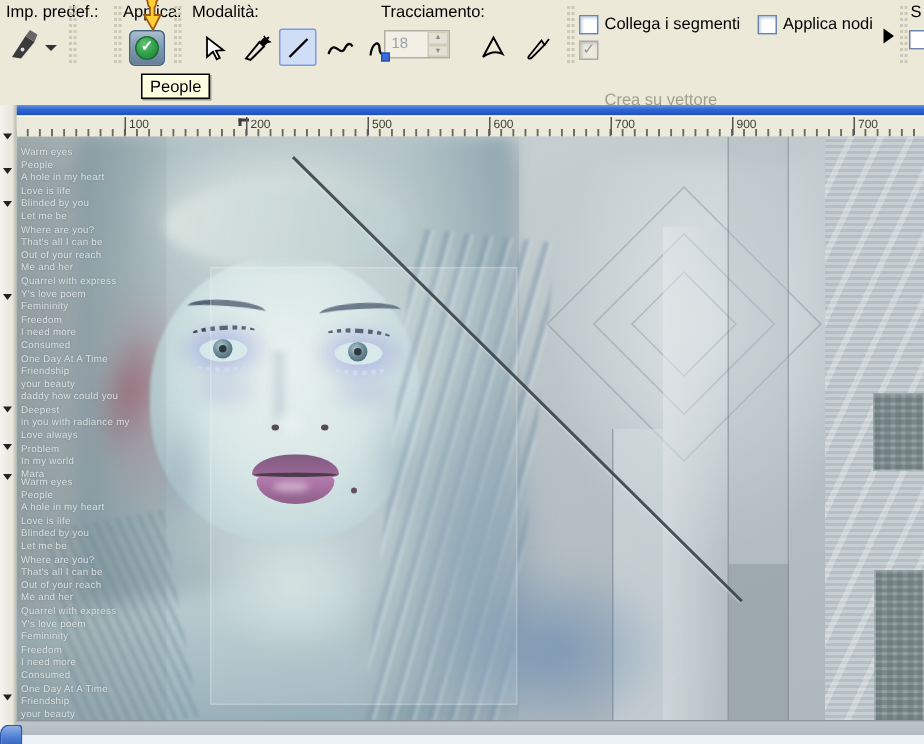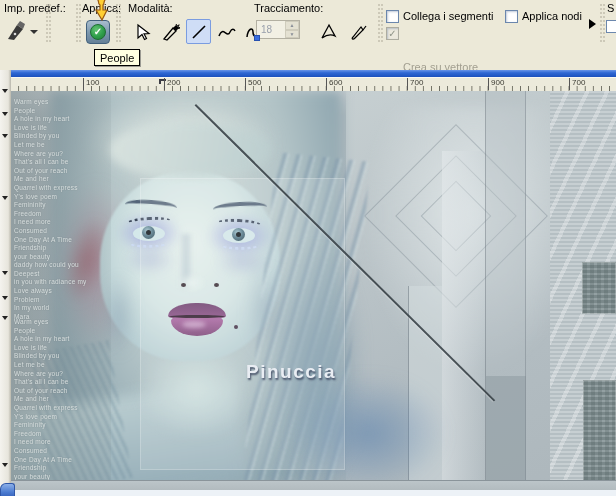--- a/index.html
+++ b/index.html
@@ -392,20 +392,19 @@
       <div>Consumed</div>
       <div>One Day At A Time</div>
       <div>Friendship</div>
       <div>your beauty</div>
       <div>daddy how could you</div>
       <div>Deepest</div>
     </div>
 
   <div id="vector-line" class="abs"></div>
 
-  <div id="signature" class="abs">Pinuccia</div>
 
   <div id="canvas-bottom-line" class="abs"></div>
   <div id="canvas-bottom-band" class="abs"></div>
   <div id="canvas-bottom-light" class="abs"></div>
 </div>
 
 <div id="blue-corner" class="abs"></div>
 
 </body></html>

